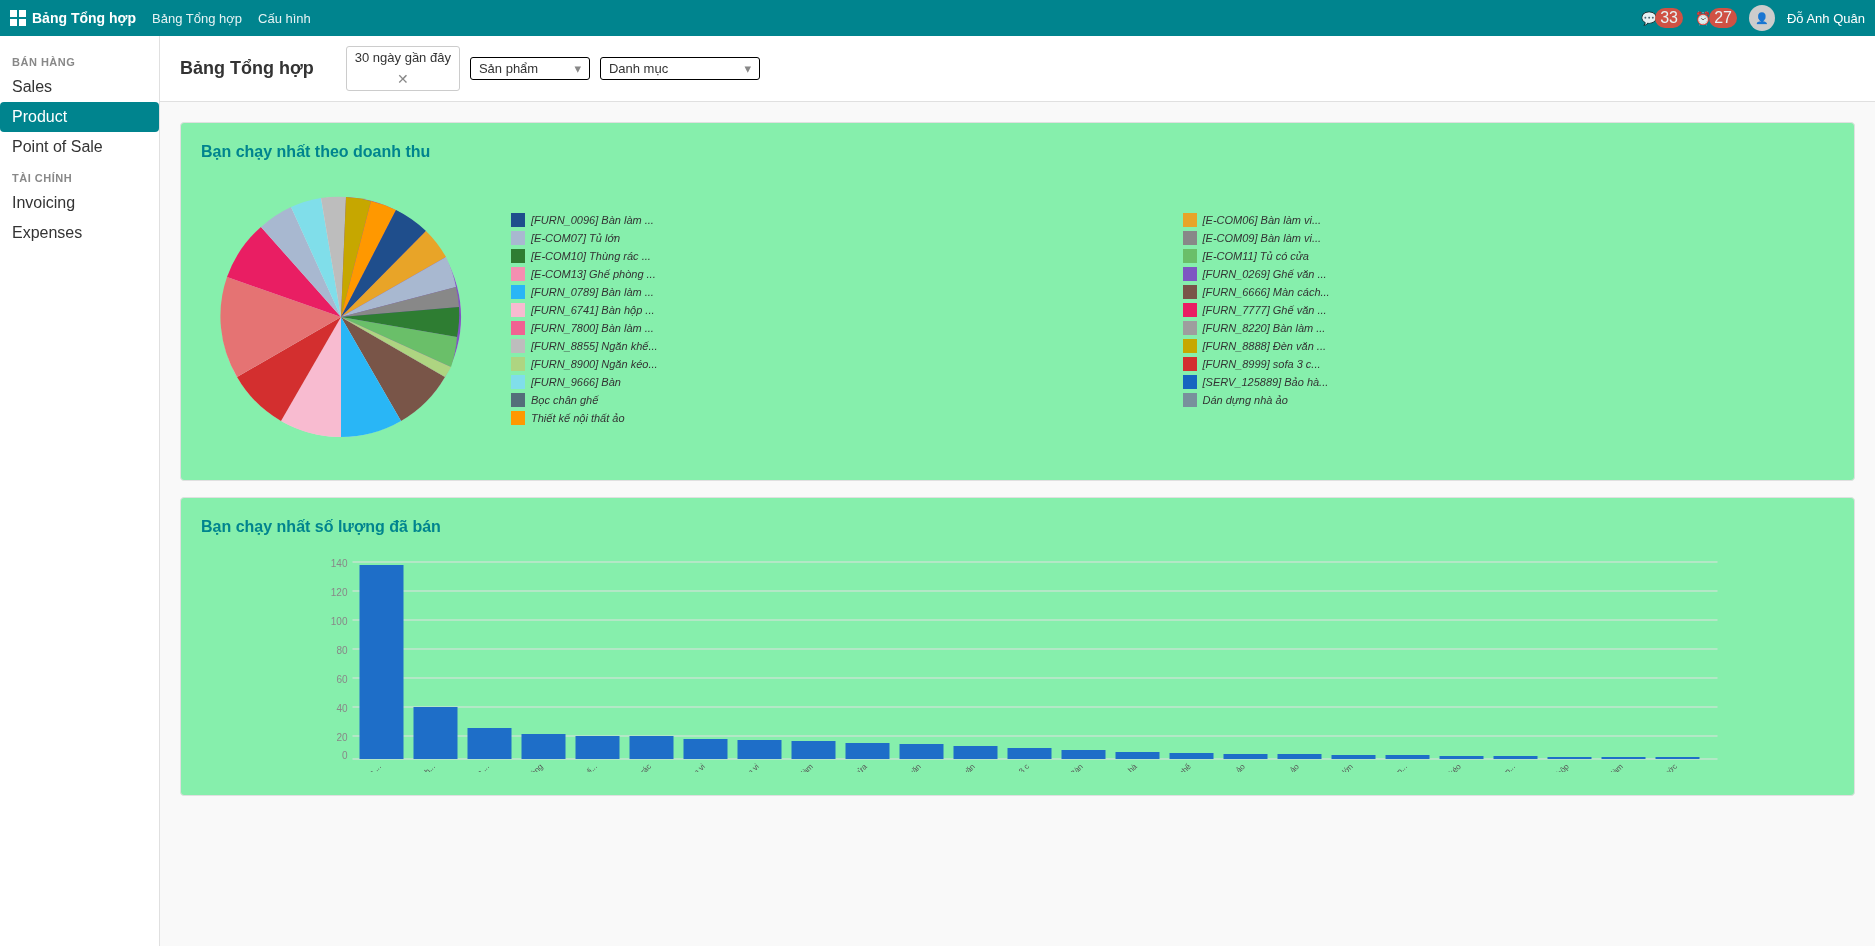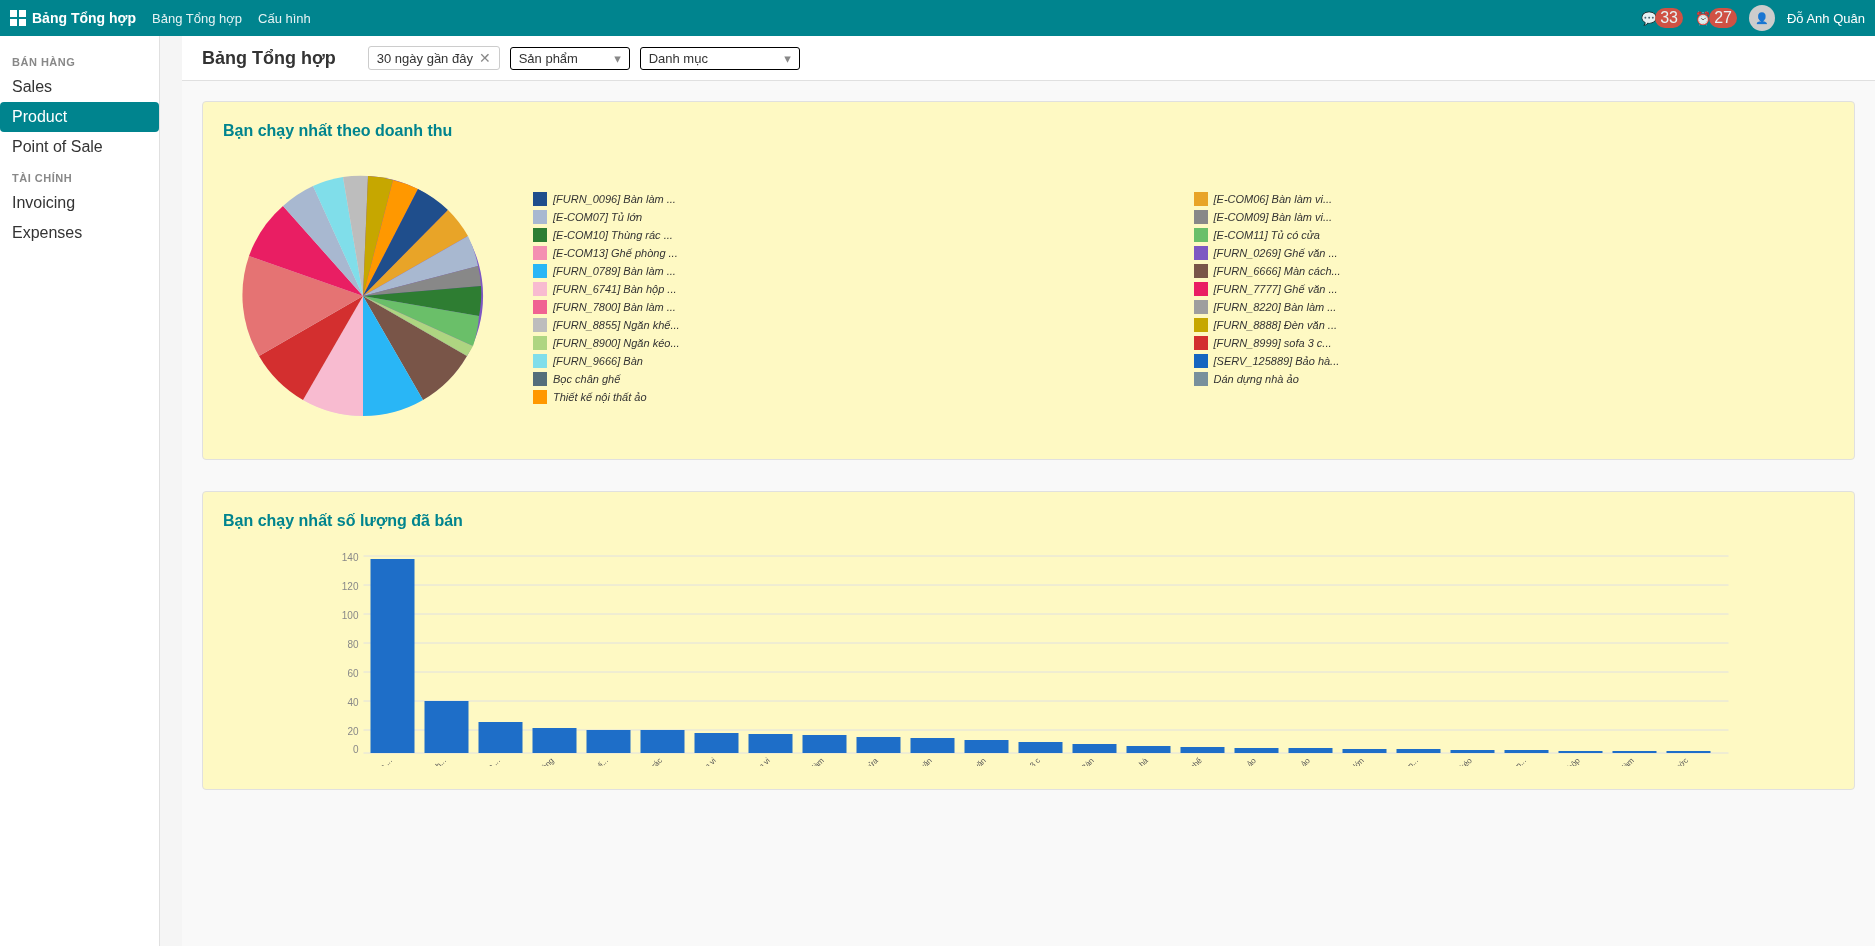--- a/index.html
+++ b/index.html
@@ -20,21 +20,21 @@
     .topbar-logo .grid-icon { display: grid; grid-template-columns: 1fr 1fr; gap: 2px; width: 16px; height: 16px; }
     .topbar-logo .grid-icon span { background: white; display: block; }
     .topbar-nav { display: flex; gap: 16px; font-size: 13px; }
     .topbar-nav a { color: white; text-decoration: none; opacity: 0.9; }
     .topbar-right { display: flex; align-items: center; gap: 12px; font-size: 13px; }
     .topbar-badge { background: #e74c3c; border-radius: 10px; padding: 1px 5px; font-size: 16px; color: white; margin-left: -4px; }
     .topbar-icon { color: white; opacity: 0.9; position: relative; display: flex; align-items: center; gap: 2px; }
     .user-avatar { width: 26px; height: 26px; border-radius: 50%; background: #ccc; overflow: hidden; display: flex; align-items: center; justify-content: center; font-size: 11px; color: #555; }
 
     
-    .layout { display: flex; flex: 1; overflow: hidden; gap: 22px; }
+    .layout { display: flex; flex: 1; overflow: hidden; }
 
     
     .sidebar {
       width: 160px;
       background: white;
       border-right: 1px solid #e0e0e0;
       flex-shrink: 0;
       overflow-y: auto;
       padding: 10px 0;
     }
@@ -74,41 +74,42 @@
     .filter-bar { display: flex; align-items: center; gap: 10px; flex: 1; }
     .filter-tag {
       display: flex;
       align-items: center;
       border: 1px solid #ccc;
       border-radius: 3px;
       padding: 3px 8px;
       background: white;
       font-size: 13px;
       gap: 6px;
+      flex-direction: column;
     }
     .filter-tag .remove { cursor: pointer; color: #888; font-size: 14px; }
     .filter-dropdown {
       border: 1px solid #000000;
       border-radius: 3px;
       padding: 3px 8px;
       background: white;
       font-size: 13px;
       display: flex;
       align-items: center;
       gap: 6px;
       cursor: pointer;
       min-width: 120px;
     }
     .filter-dropdown .arrow { margin-left: auto; color: #888; }
 
     
     .content { padding: 20px; }
 
     
-    .chart-section { background: #fef9c3; border-radius: 4px; padding: 20px; margin-bottom: 31px; border: 1px solid #e0e0e0; }
+    .chart-section { background: #86efac; border-radius: 4px; padding: 20px; margin-bottom: 16px; border: 1px solid #e0e0e0; }
     .chart-title { font-size: 16px; font-weight: bold; color: #00848e; margin-bottom: 16px; }
 
     
     .pie-container { display: flex; align-items: center; gap: 30px; }
     .pie-wrapper { flex-shrink: 0; }
     .legend-container { display: grid; grid-template-columns: 1fr 1fr; gap: 4px 20px; flex: 1; font-style: italic; }
     .legend-item { display: flex; align-items: center; gap: 6px; font-size: 11px; }
     .legend-color { width: 14px; height: 14px; flex-shrink: 0; }
 
     

